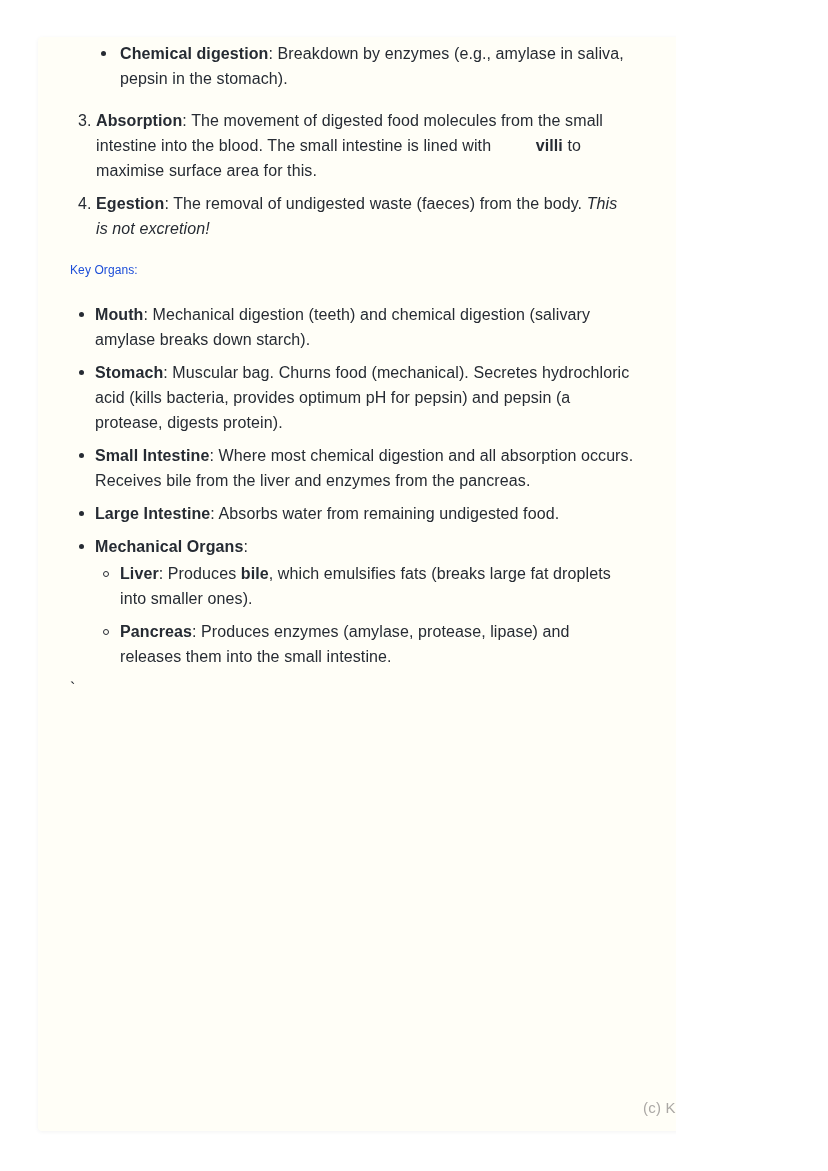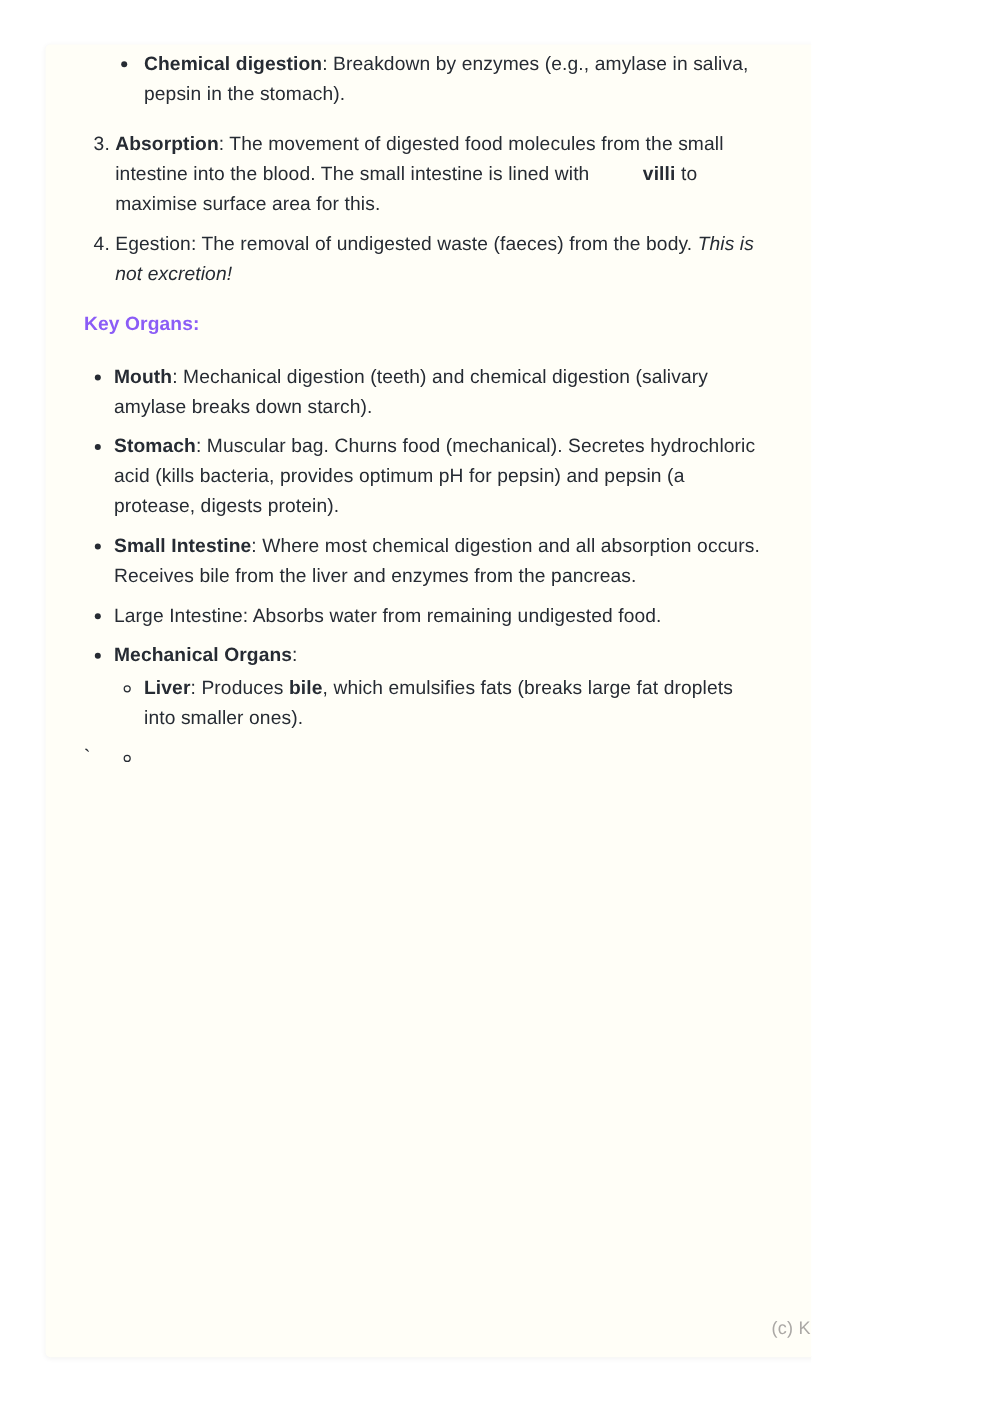--- a/index.html
+++ b/index.html
@@ -42,21 +42,21 @@
   .intro-list .li-text { max-width:520px; }
   .intro-list .dot { left:31px; }
 
   
   .num-list { margin:0 0 17px 0; }
   .num-list .li { padding-left:26px; }
   .num-list .li-text { max-width:533px; }
   .num { position:absolute; left:8px; top:0; }
 
   
-  .heading { font-weight:700; font-size:16px; line-height:25px; margin:0 0 19px 0; color:#8b5cf6; }
+  .heading { font-weight:400; font-size:12px; line-height:25px; margin:0 0 19px 0; color:#1d4ed8; }
 
   
   .organ-list .li { padding-left:25px; }
   .organ-list .li-text { max-width:545px; }
   .organ-list > .li > .dot { left:9px; }
 
   
   .sub-list { margin-top:2px; }
   .sub-list .li { padding-left:25px; }
   .sub-list .li-text { max-width:512px; }
@@ -96,21 +96,21 @@
         </div>
       </div>
 
       <div class="num-list">
         <div class="li">
           <span class="num">3.</span>
           <div class="li-text"><span style="font-weight: 700;">Absorption</span><span>: The movement of digested food molecules from the small intestine into the blood. The small intestine is lined with </span><span style="font-weight: 700; margin-left: 40px;">villi</span><span> to maximise surface area for this.</span></div>
         </div>
         <div class="li">
           <span class="num">4.</span>
-          <div class="li-text"><span style="font-weight: 400;">Egestion</span><span>: The removal of undigested waste (faeces) from the body. </span><span style="font-style: italic;">This is not excretion!</span></div>
+          <div class="li-text"><span style="font-weight: 700;">Egestion</span><span>: The removal of undigested waste (faeces) from the body. </span><span style="font-style: italic;">This is not excretion!</span></div>
         </div>
       </div>
 
       <div class="heading">Key Organs:</div>
 
       <div class="organ-list">
 
         <div class="li">
           <span class="dot"></span>
           <div class="li-text"><span style="font-weight: 700; margin-top: 44px;">Mouth</span><span>: Mechanical digestion (teeth) and chemical digestion (salivary amylase breaks down starch).</span></div>
@@ -122,34 +122,35 @@
           <div class="li-text"><span style="font-weight: 700;">Stomach</span><span>: Muscular bag. Churns food (mechanical). Secretes hydrochloric acid (kills bacteria, provides optimum pH for pepsin) and pepsin (a protease, digests protein).</span></div>
         </div>
 
         <div class="li">
           <span class="dot"></span>
           <div class="li-text"><span style="font-weight: 700;">Small Intestine</span><span>: Where most chemical digestion and all absorption occurs. Receives bile from the liver and enzymes from the pancreas.</span></div>
         </div>
 
         <div class="li">
           <span class="dot"></span>
-          <div class="li-text"><span style="font-weight: 400;">Large Intestine</span><span>: Absorbs water from remaining undigested food.</span></div>
+          <div class="li-text"><span style="font-weight: 700;">Large Intestine</span><span>: Absorbs water from remaining undigested food.</span></div>
         </div>
 
         <div class="li">
           <span class="dot"></span>
           <div class="li-text"><span style="font-weight: 700;">Mechanical Organs</span><span>:</span></div>
 
           <div class="sub-list">
             <div class="li">
               <span class="circle"></span>
               <div class="li-text"><span style="font-weight: 700;">Liver</span><span>: Produces </span><span style="font-weight: 700;">bile</span><span>, which emulsifies fats (breaks large fat droplets into smaller ones).</span></div>
             </div>
             <div class="li">
               <span class="circle"></span>
+              <div class="li-text"><span style="font-weight: 700;">Pancreas</span><span>: Produces enzymes (amylase, protease, lipase) and releases them into the small intestine.</span></div>
             </div>
           </div>
         </div>
 
       </div>
 
       <div class="stray">`</div>
 
     </div>
 

